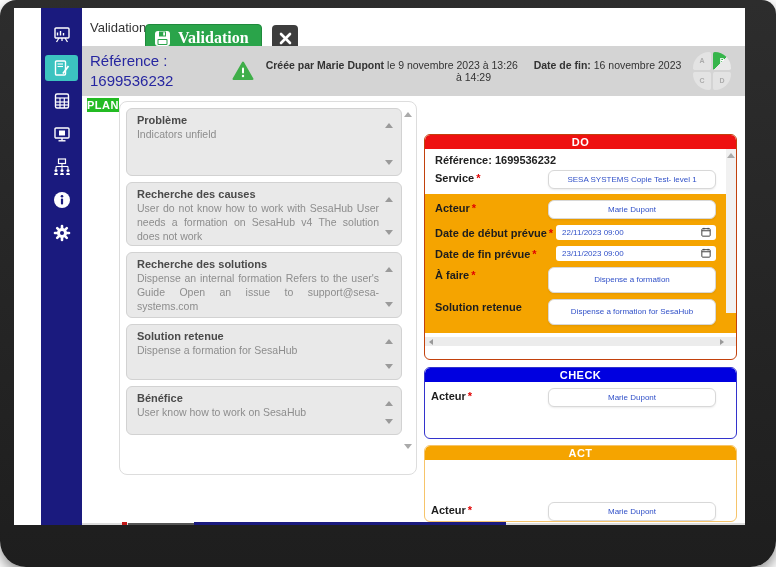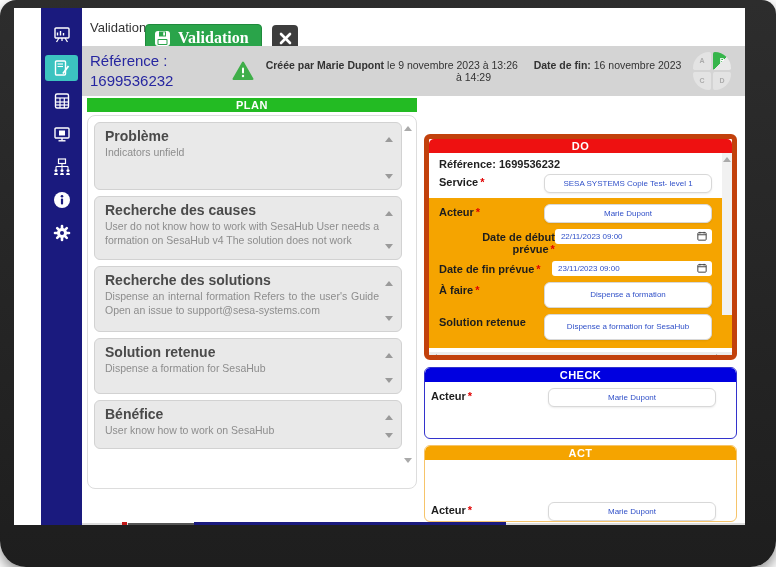--- a/index.html
+++ b/index.html
@@ -47,35 +47,35 @@
   
   .columns { flex:1; display:flex; padding:2px 8px 0 5px; gap:7px; }
 
   .sec-bar { height:14px; font-size:11px; font-weight:700; color:#fff; text-align:center; line-height:14px; letter-spacing:.5px; }
   .bar-plan { background:#23bb23; }
   .bar-do { background:#ee1111; border-radius:5px 5px 0 0; }
   .bar-check { background:#0000e0; border-radius:5px 5px 0 0; }
   .bar-act { background:#f5a400; border-radius:5px 5px 0 0; }
 
   
-  .plan-col { flex:0 0 330px; display:flex; flex-direction:column; }
+  .plan-col { flex:0 0 330px; display:flex; flex-direction:row; }
   .plan-card { margin-top:3px; border:1px solid #ddd; border-radius:8px; background:#fff; padding:6px 14px 6px 6px; height:374px; position:relative; display:flex; flex-direction:column; gap:6px; }
   .plan-rail-up, .plan-rail-down { position:absolute; right:4px; width:0; height:0; border-left:4px solid transparent; border-right:4px solid transparent; }
   .plan-rail-up { top:10px; border-bottom:5px solid #aaa; }
   .plan-rail-down { top:342px; border-top:5px solid #aaa; }
   .pfield { background:#e9e9e9; border:1px solid #d2d2d2; border-radius:6px; padding:5px 22px 5px 10px; position:relative; cursor:text; }
-  .pfield .plabel { font-size:14px; font-weight:700; color:#4a4a4a; margin-bottom:1px; }
+  .pfield .plabel { font-size:11px; font-weight:700; color:#4a4a4a; margin-bottom:1px; }
   .pfield .pvalue { font-size:10.5px; color:#8d8d8d; text-align:justify; line-height:1.35; }
   .tri-up, .tri-down { position:absolute; right:8px; width:0; height:0; border-left:4px solid transparent; border-right:4px solid transparent; }
   .tri-up { top:14px; border-bottom:5px solid #9a9a9a; }
   .tri-down { bottom:10px; border-top:5px solid #9a9a9a; }
 
   
   .right-col { flex:1; display:flex; flex-direction:column; }
-  .do-wrap { border:5px solid #c2410c; border-radius:6px; height:226px; overflow:hidden; display:flex; flex-direction:column;margin-top:36px; }
+  .do-wrap { border:1px solid #c2410c; border-radius:6px; height:226px; overflow:hidden; display:flex; flex-direction:column;margin-top:36px; }
   .do-body { position:relative; flex:1; padding:3px 20px 0 10px; }
   .do-ref { font-size:11px; font-weight:700; color:#222; margin:2px 0 1px; }
   .frow { display:flex; align-items:flex-start; justify-content:space-between; padding:3px 0; }
   .flabel { font-size:11px; font-weight:700; color:#1d1d1d; padding-top:2px;text-align:right; }
   .req { color:#e00000; font-weight:700; margin-left:2px; }
   .pill { width:168px; background:#fff; border:1px solid #d8d8d8; border-radius:6px; box-shadow:0 1px 2px rgba(0,0,0,.08);
     color:#3050c8; font-size:8px; text-align:center; padding:4px 4px; cursor:pointer; }
   .pill.tall { min-height:26px; }
   .orange-block { background:#f5a400; margin:2px -20px 0 -10px; padding:3px 20px 5px 10px; }
   .date-input { width:160px; height:15px; background:#fff; border-radius:3px; display:flex; align-items:center; justify-content:space-between;

